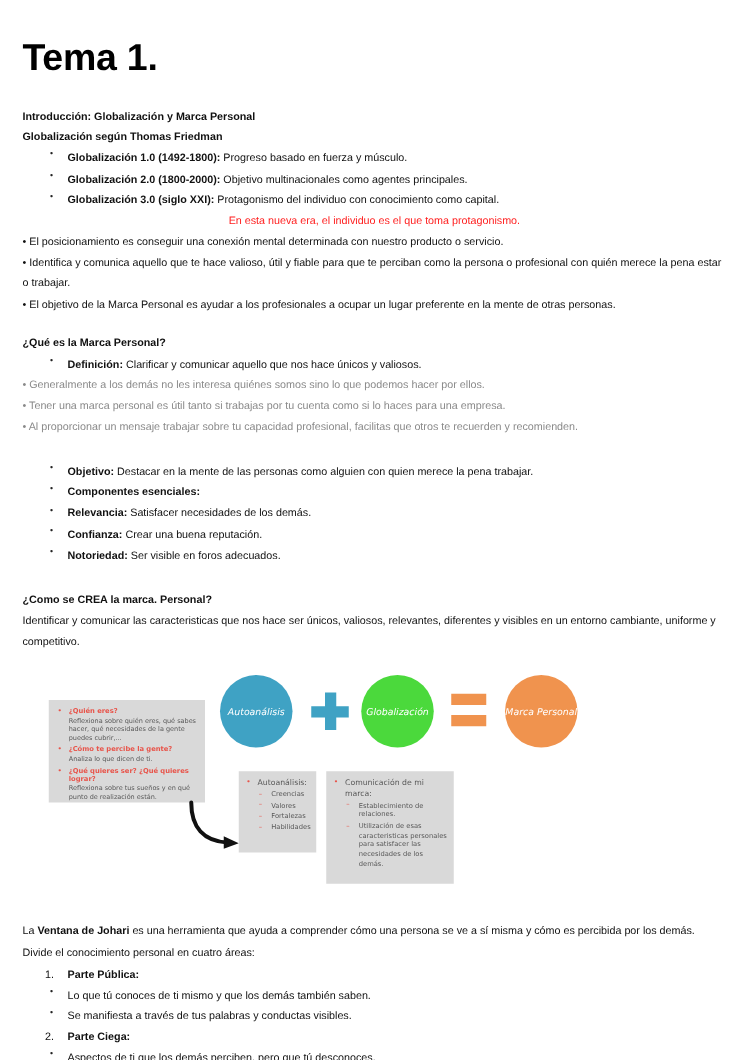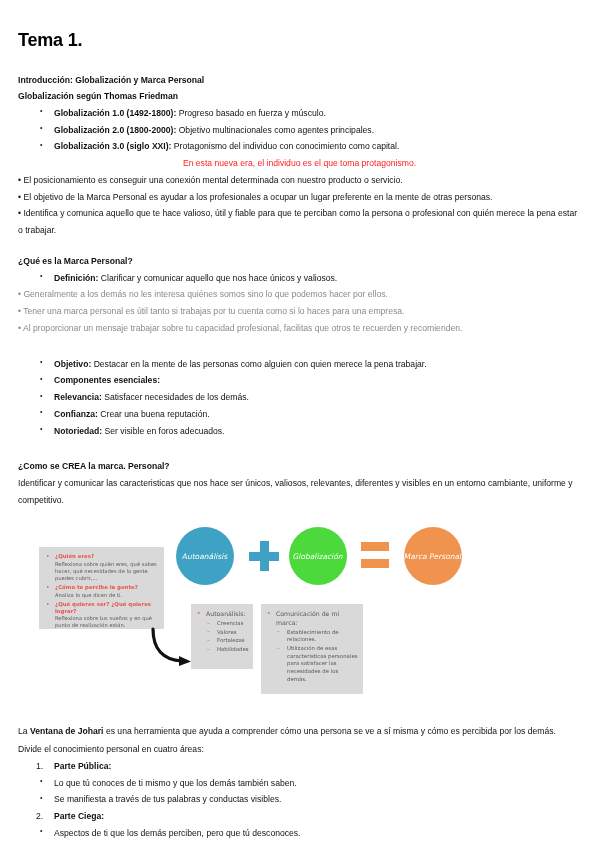--- a/index.html
+++ b/index.html
@@ -12,21 +12,21 @@
     color: #111111;
     overflow: hidden;
   }
   .page {
     width: 599px;
     height: 848px;
     padding: 30px 18px 0 18px;
     position: relative;
   }
   .doc-title {
-    font-size: 18px;
+    font-size: 30px;
     font-weight: bold;
     letter-spacing: -0.2px;
     margin: 0 0 22px 0;
     color: #000;
   }
   .lead {
     font-size: 8.6px;
     font-weight: bold;
     line-height: 1.85;
     margin: 0;
@@ -227,22 +227,22 @@
 
   <ul class="ul-bullets">
     <li><b>Globalización 1.0 (1492-1800):</b><span> Progreso basado en fuerza y músculo.</span></li>
     <li><b>Globalización 2.0 (1800-2000):</b><span> Objetivo multinacionales como agentes principales.</span></li>
     <li><b>Globalización 3.0 (siglo XXI):</b><span> Protagonismo del individuo con conocimiento como capital.</span></li>
   </ul>
 
   <p class="red-line">En esta nueva era, el individuo es el que toma protagonismo.</p>
 
   <p class="dash-para">• El posicionamiento es conseguir una conexión mental determinada con nuestro producto o servicio.</p>
+  <p class="dash-para">• Identifica y comunica aquello que te hace valioso, útil y fiable para que te perciban como la persona o profesional con quién merece la pena estar o trabajar.</p>
   <p class="dash-para">• El objetivo de la Marca Personal es ayudar a los profesionales a ocupar un lugar preferente en la mente de otras personas.</p>
-  <p class="dash-para">• Identifica y comunica aquello que te hace valioso, útil y fiable para que te perciban como la persona o profesional con quién merece la pena estar o trabajar.</p>
 
   <div class="spacer-md"></div>
 
   <p class="sec-head">¿Qué es la Marca Personal?</p>
 
   <ul class="ul-bullets">
     <li><b>Definición:</b><span> Clarificar y comunicar aquello que nos hace únicos y valiosos.</span></li>
   </ul>
 
   <p class="dash-para gray">• Generalmente a los demás no les interesa quiénes somos sino lo que podemos hacer por ellos.</p>

